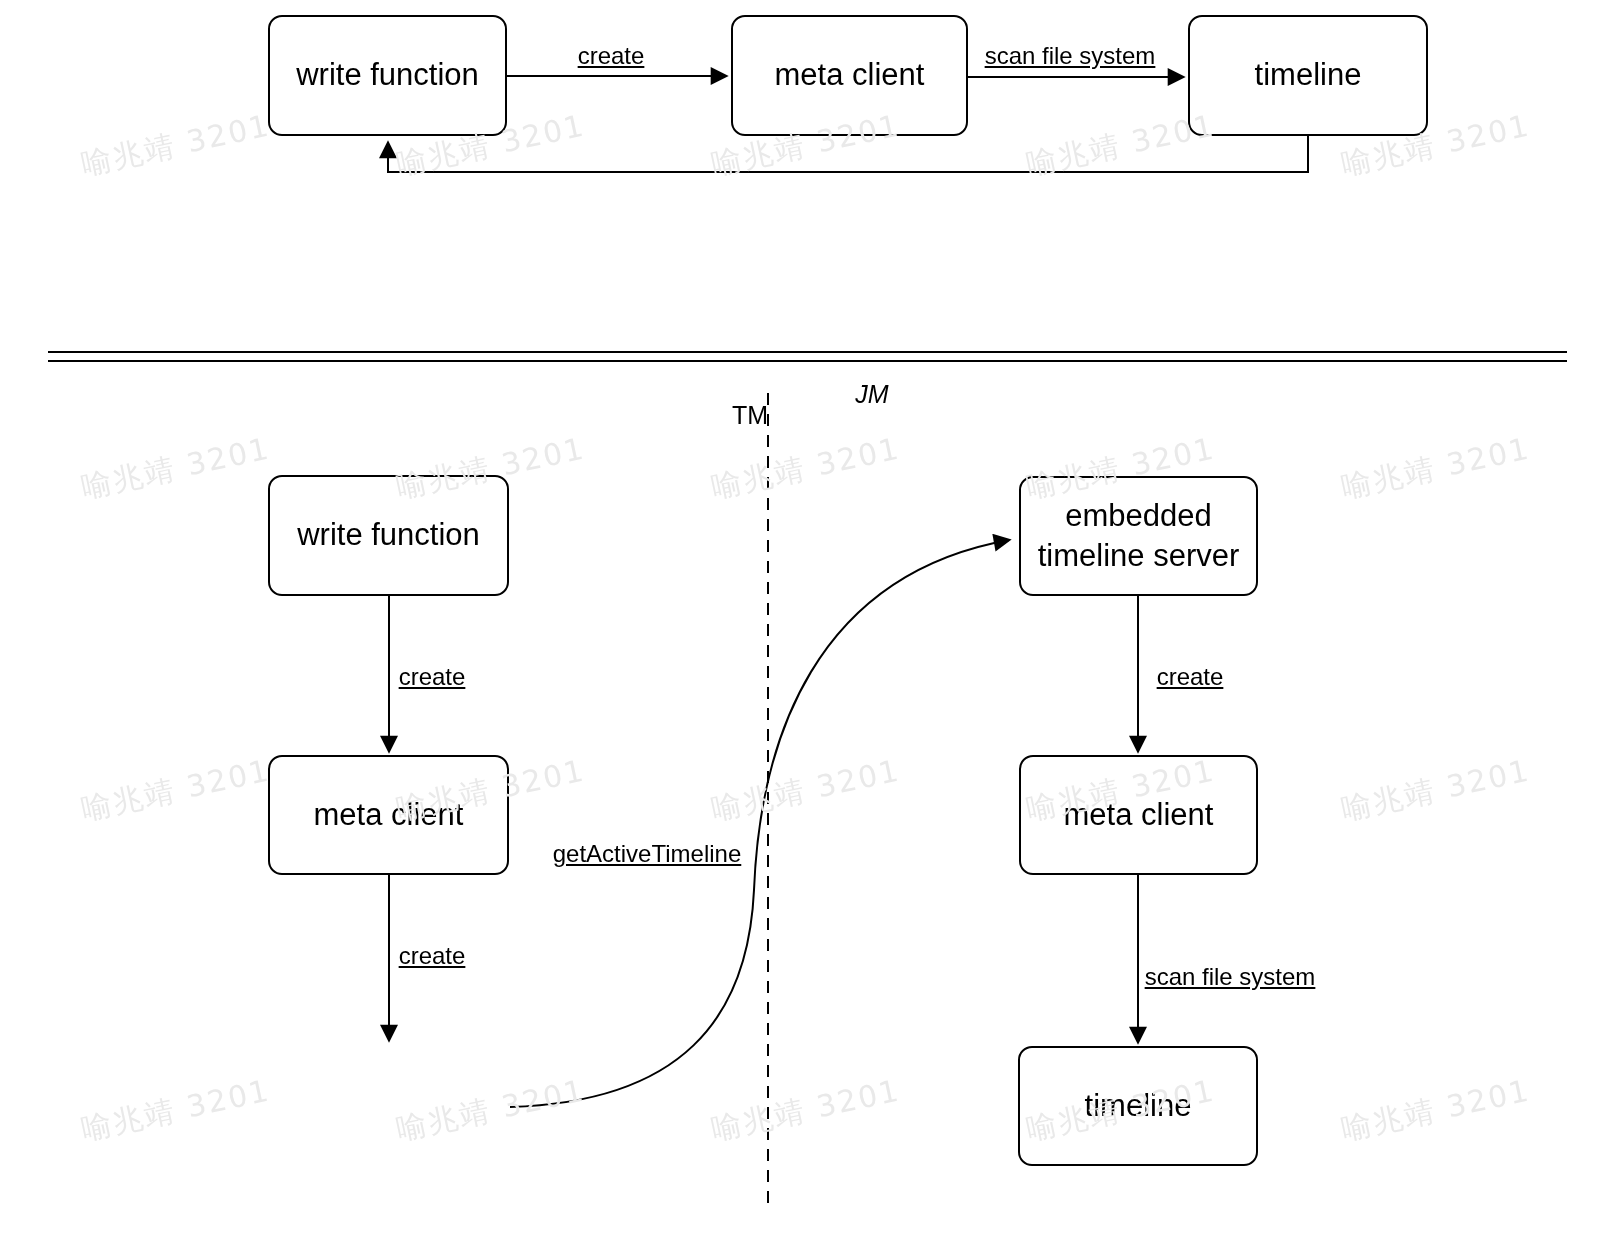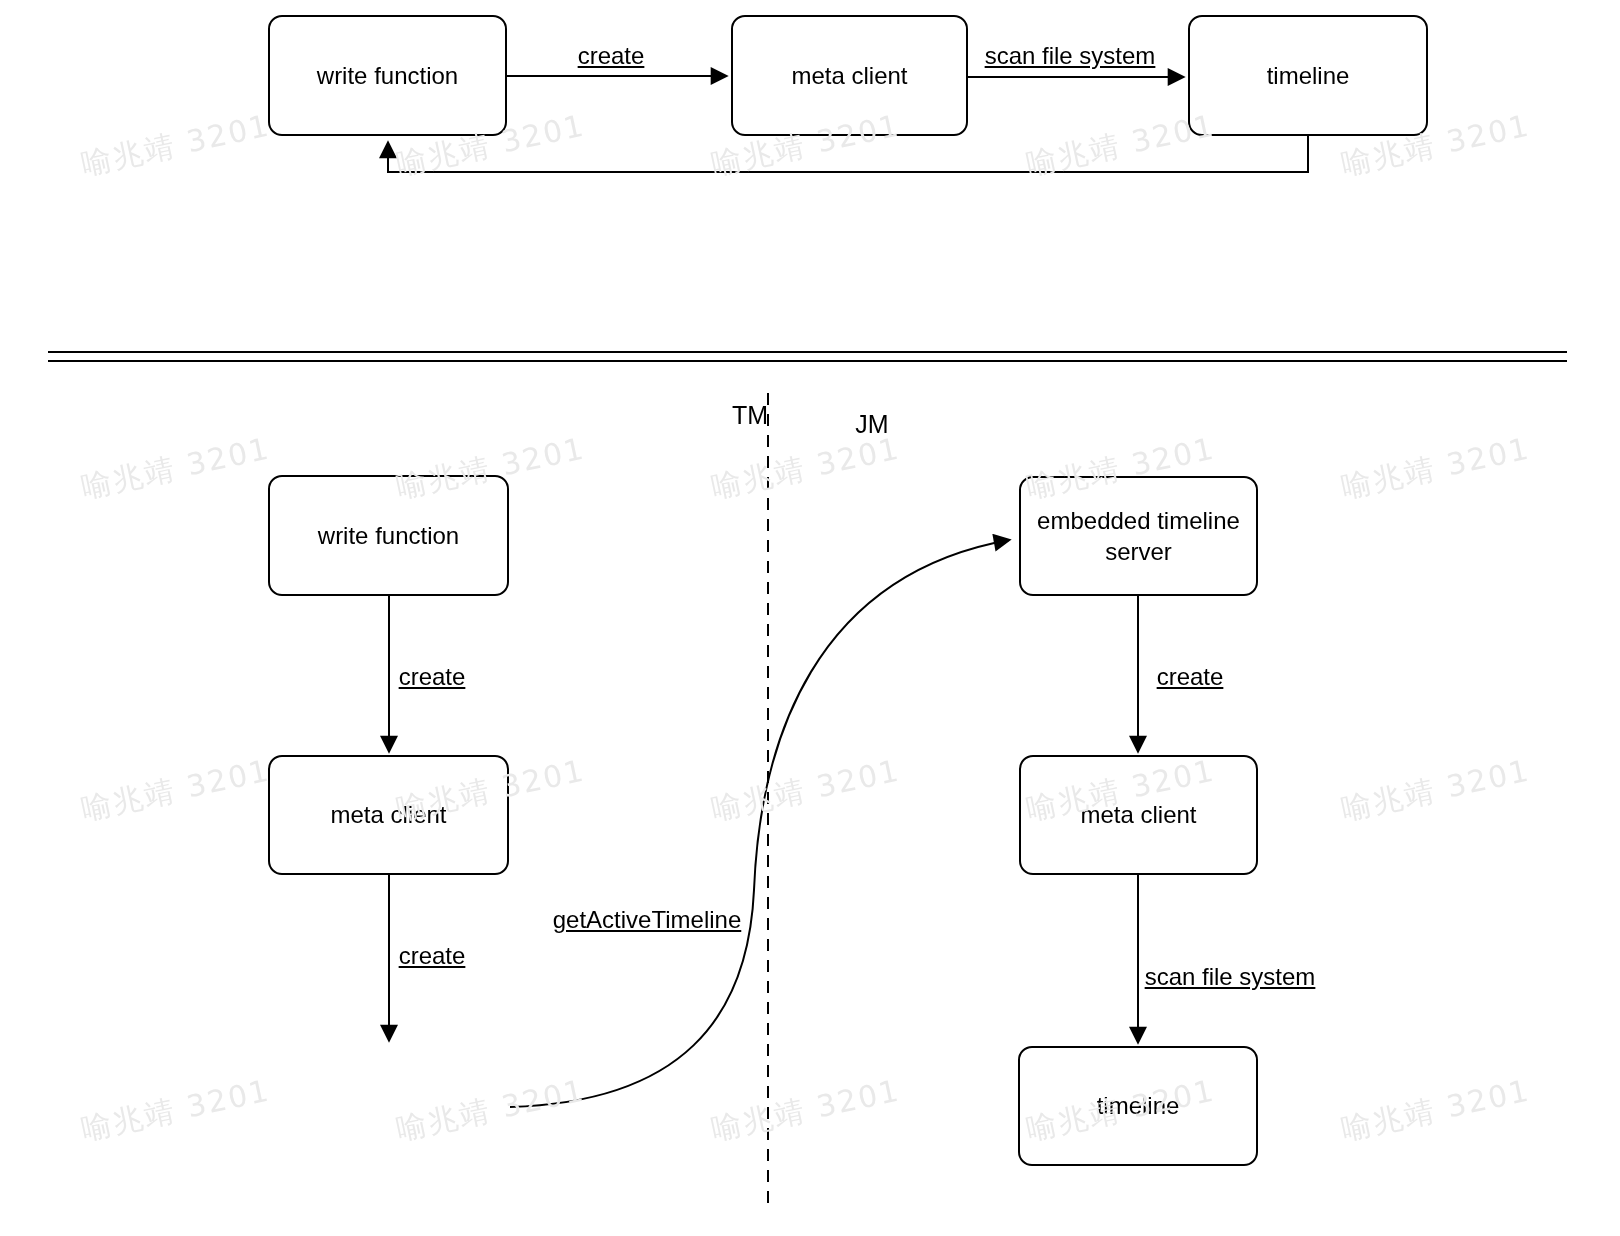--- a/index.html
+++ b/index.html
@@ -12,21 +12,21 @@
     color:#000;
   }
   .node{
     position:absolute;
     box-sizing:border-box;
     border:2px solid #000;
     border-radius:14px;
     background:#fff;
     display:flex;align-items:center;justify-content:center;
     text-align:center;
-    font-size:24px;line-height:1.3;
+    font-size:31px;line-height:1.3;
     padding:0 12px;
     z-index:2;
   }
   #edges{position:absolute;left:0;top:0;z-index:3;pointer-events:none;}
   .edge-label{
     position:absolute;
     transform:translate(-50%,-50%);
     font-size:24px;
     white-space:nowrap;
     z-index:4;
@@ -84,36 +84,36 @@
   </svg>
 
   <div class="node" style="left:268px;top:15px;width:239px;height:121px;">write function</div>
   <div class="node" style="left:731px;top:15px;width:237px;height:121px;">meta client</div>
   <div class="node" style="left:1188px;top:15px;width:240px;height:121px;">timeline</div>
 
   <div class="edge-label" style="left:611px;top:56px;">create</div>
   <div class="edge-label" style="left:1070px;top:56px;">scan file system</div>
 
   <div class="lane-label" style="left:710px;top:415px;">TM</div>
-  <div class="lane-label" style="left:832px;top:424px;">JM</div>
+  <div class="lane-label" style="left:832px;top:394px;font-style:italic;">JM</div>
 
   <div class="node" style="left:268px;top:475px;width:241px;height:121px;">write function</div>
   <div class="node" style="left:268px;top:755px;width:241px;height:120px;">meta client</div>
 
   <div class="edge-label" style="left:432px;top:677px;">create</div>
   <div class="edge-label" style="left:432px;top:956px;">create</div>
 
   <div class="node" style="left:1019px;top:476px;width:239px;height:120px;text-align:center;">embedded timeline server</div>
   <div class="node" style="left:1019px;top:755px;width:239px;height:120px;">meta client</div>
   <div class="node" style="left:1018px;top:1046px;width:240px;height:120px;">timeline</div>
 
   <div class="edge-label" style="left:1190px;top:677px;">create</div>
   <div class="edge-label" style="left:1230px;top:977px;">scan file system</div>
 
-  <div class="edge-label" style="left:647px;top:920px;">getActiveTimeline</div>
+  <div class="edge-label" style="left:647px;top:854px;">getActiveTimeline</div>
 
   <div>
       <div class="wm" style="left: 82px; top: 145px; color: rgb(233, 233, 233);">喻兆靖 3201</div>
       <div class="wm" style="left: 397px; top: 145px; color: rgb(233, 233, 233);">喻兆靖 3201</div>
       <div class="wm" style="left: 712px; top: 145px; color: rgb(233, 233, 233);">喻兆靖 3201</div>
       <div class="wm" style="left: 1027px; top: 145px; color: rgb(233, 233, 233);">喻兆靖 3201</div>
       <div class="wm" style="left: 1342px; top: 145px; color: rgb(233, 233, 233);">喻兆靖 3201</div>
       <div class="wm" style="left: 82px; top: 468px; color: rgb(233, 233, 233);">喻兆靖 3201</div>
       <div class="wm" style="left: 397px; top: 468px; color: rgb(233, 233, 233);">喻兆靖 3201</div>
       <div class="wm" style="left: 712px; top: 468px; color: rgb(233, 233, 233);">喻兆靖 3201</div>

